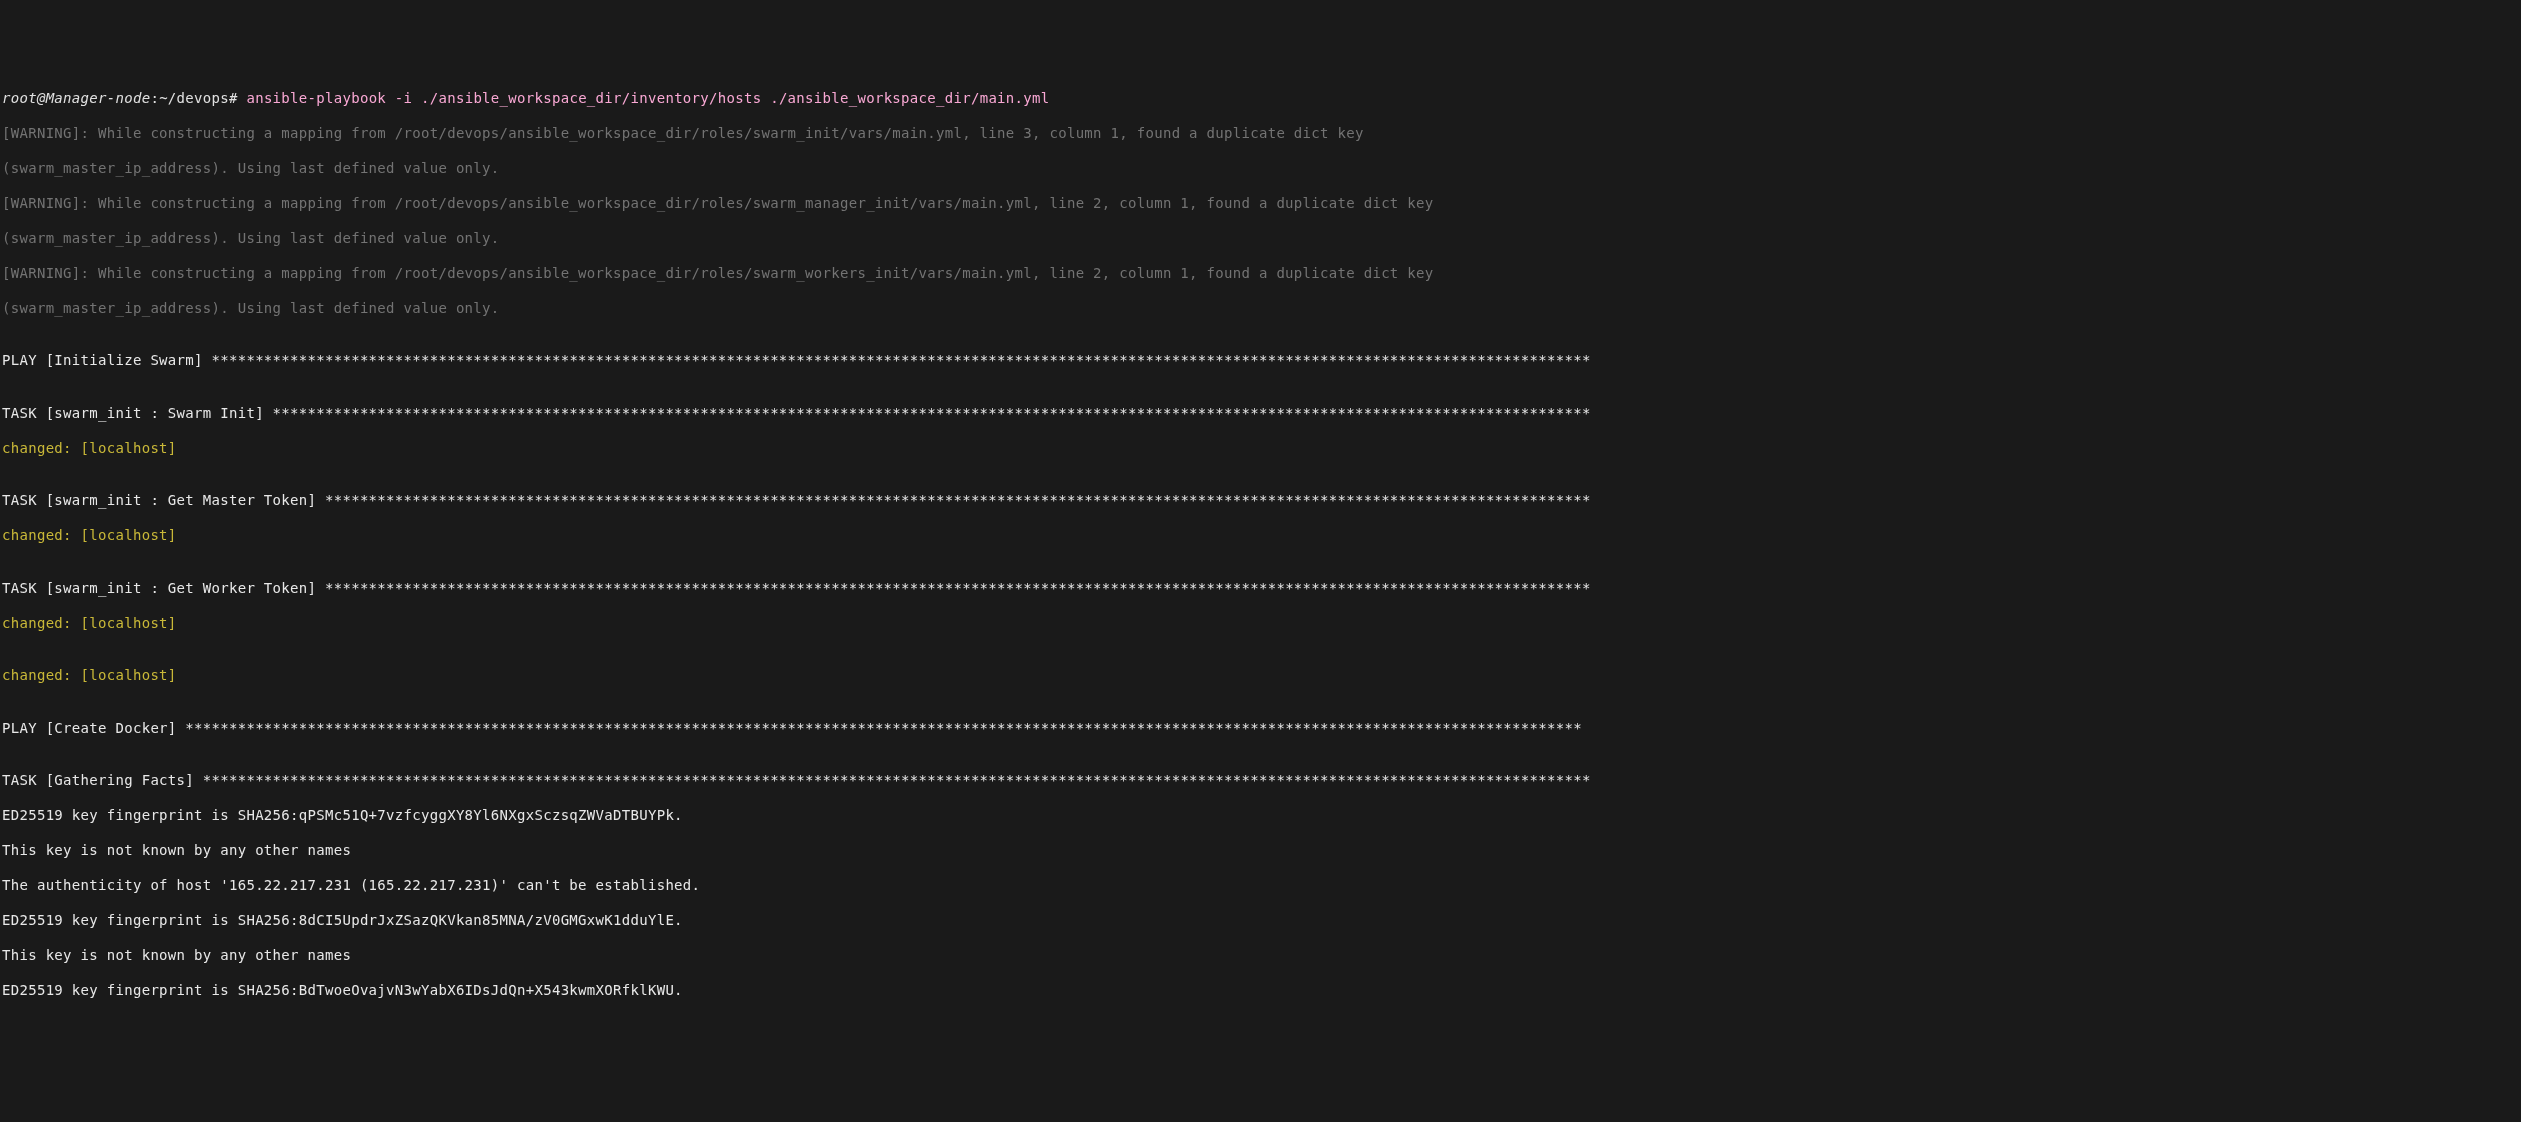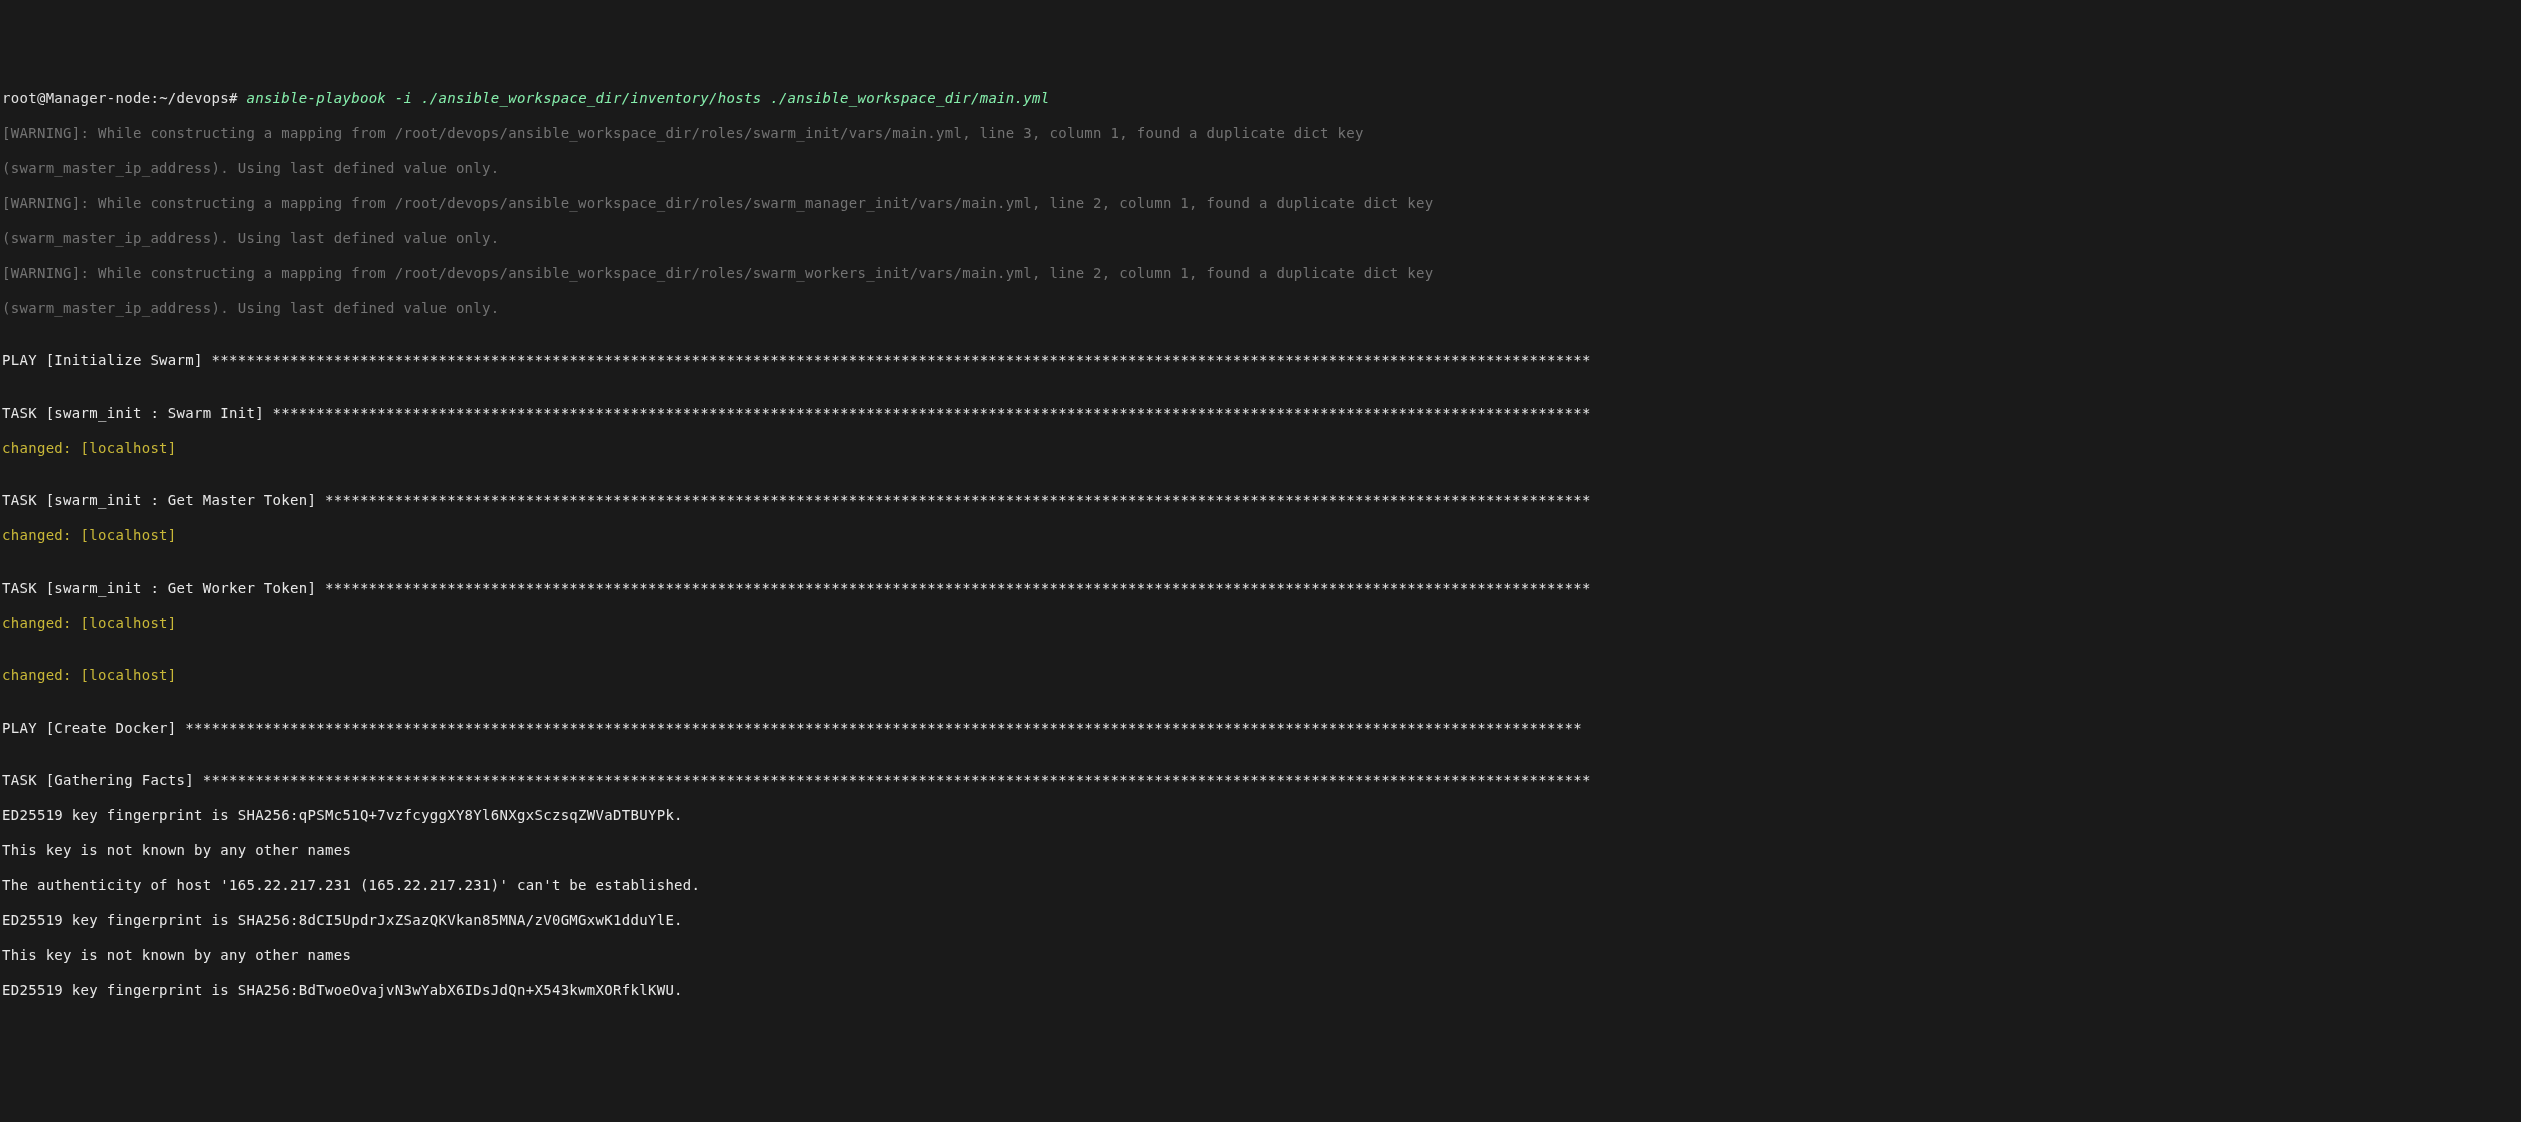--- a/index.html
+++ b/index.html
@@ -11,23 +11,23 @@
       background-color: #1a1a1a;
       color: #e0e0e0;
       font-family: 'Menlo', 'Monaco', 'Consolas', monospace;
       font-size: 14px;
       line-height: 1.25;
       padding: 2px;
       white-space: pre;
       overflow-x: auto;
       letter-spacing: 0.3px;
     }
-    .prompt-user { color: #e0e0e0; }
+    .prompt-user { color: #e0e0e0; font-style: italic; }
     .prompt-path { color: #e0e0e0; }
-    .prompt-cmd { color: #86efac; font-style: italic; }
+    .prompt-cmd { color: #f9a8d4; }
     .warning { color: #737373; }
     .white { color: #e8e8e8; }
     .changed { color: #c9b838; }
     .line { display: block; }
   </style>
 </head>
 <body>
 
 
 

